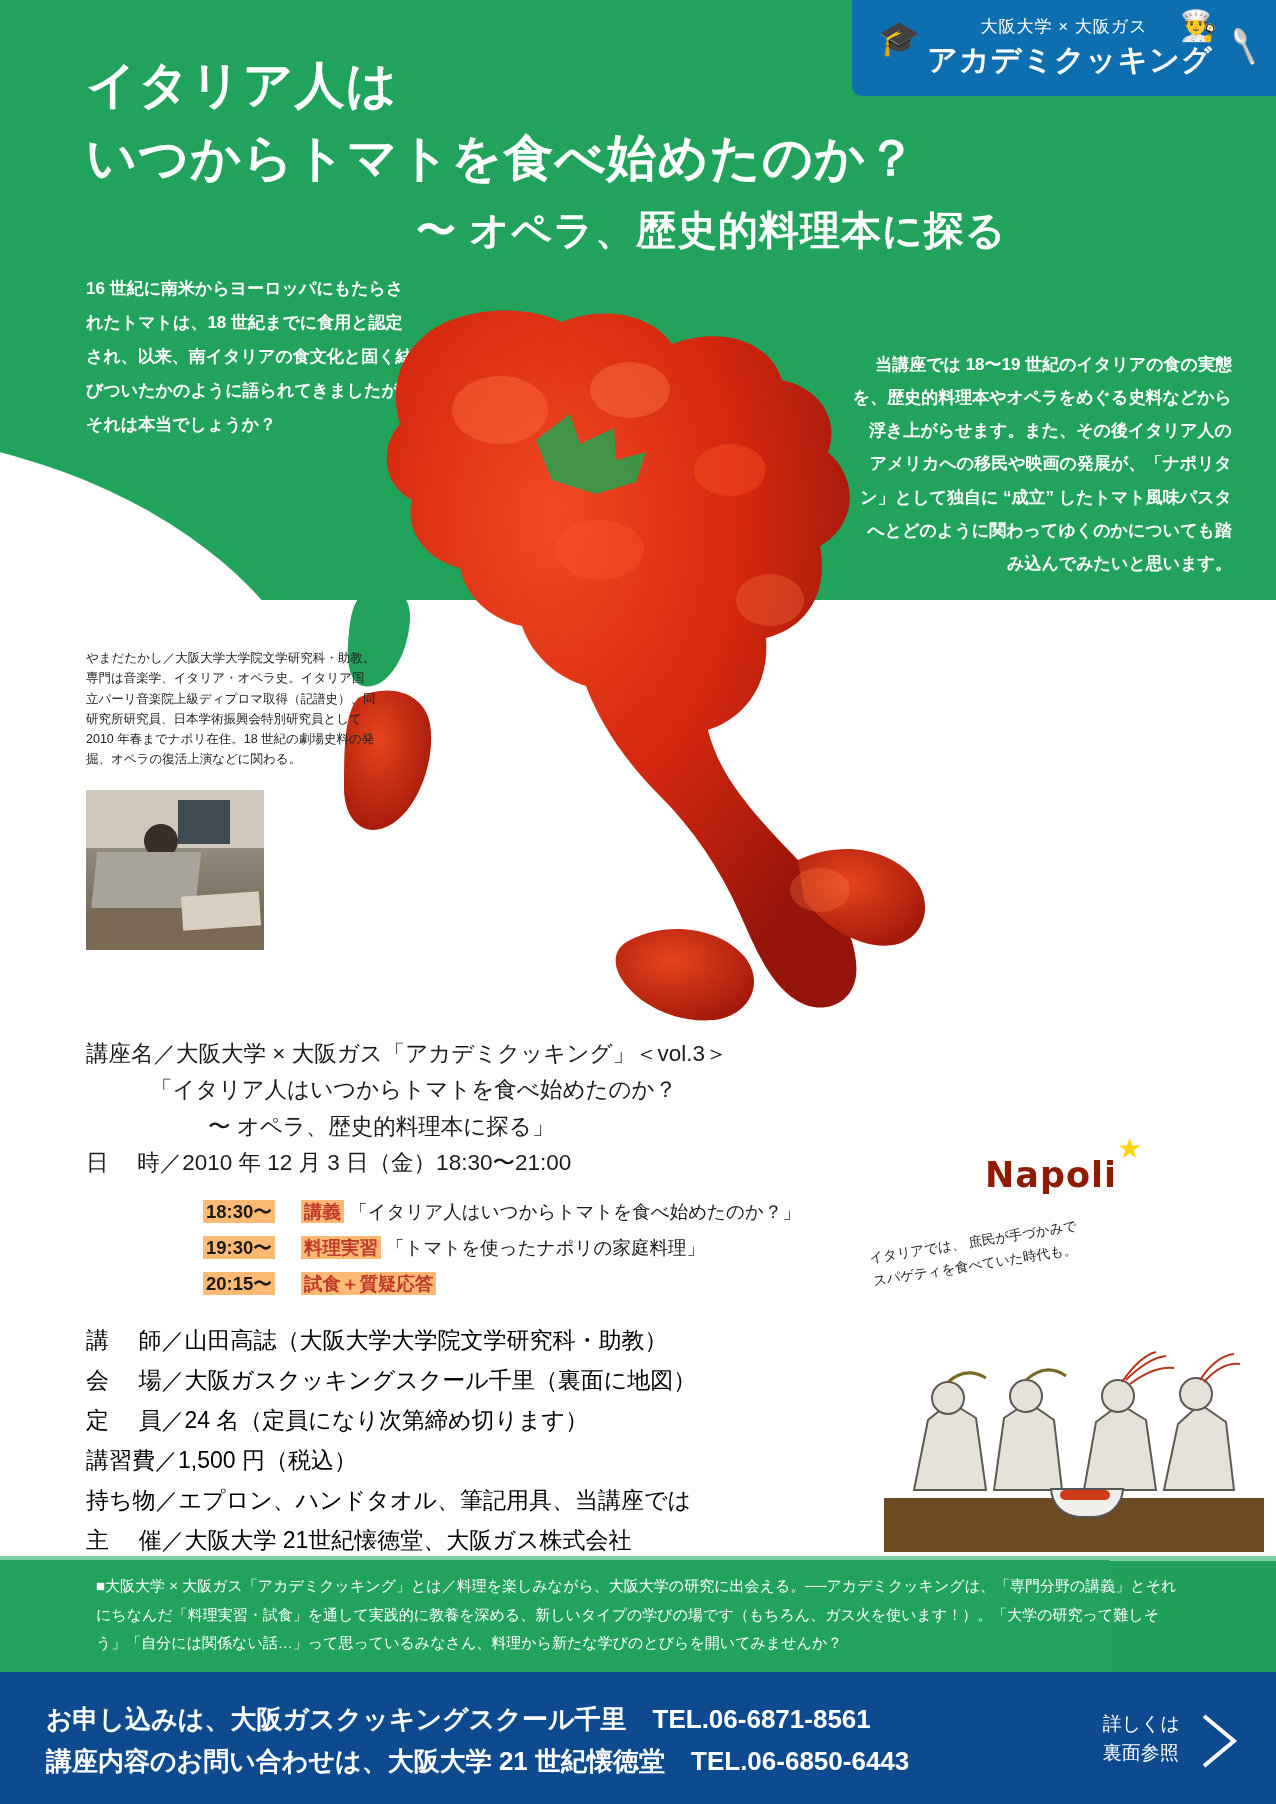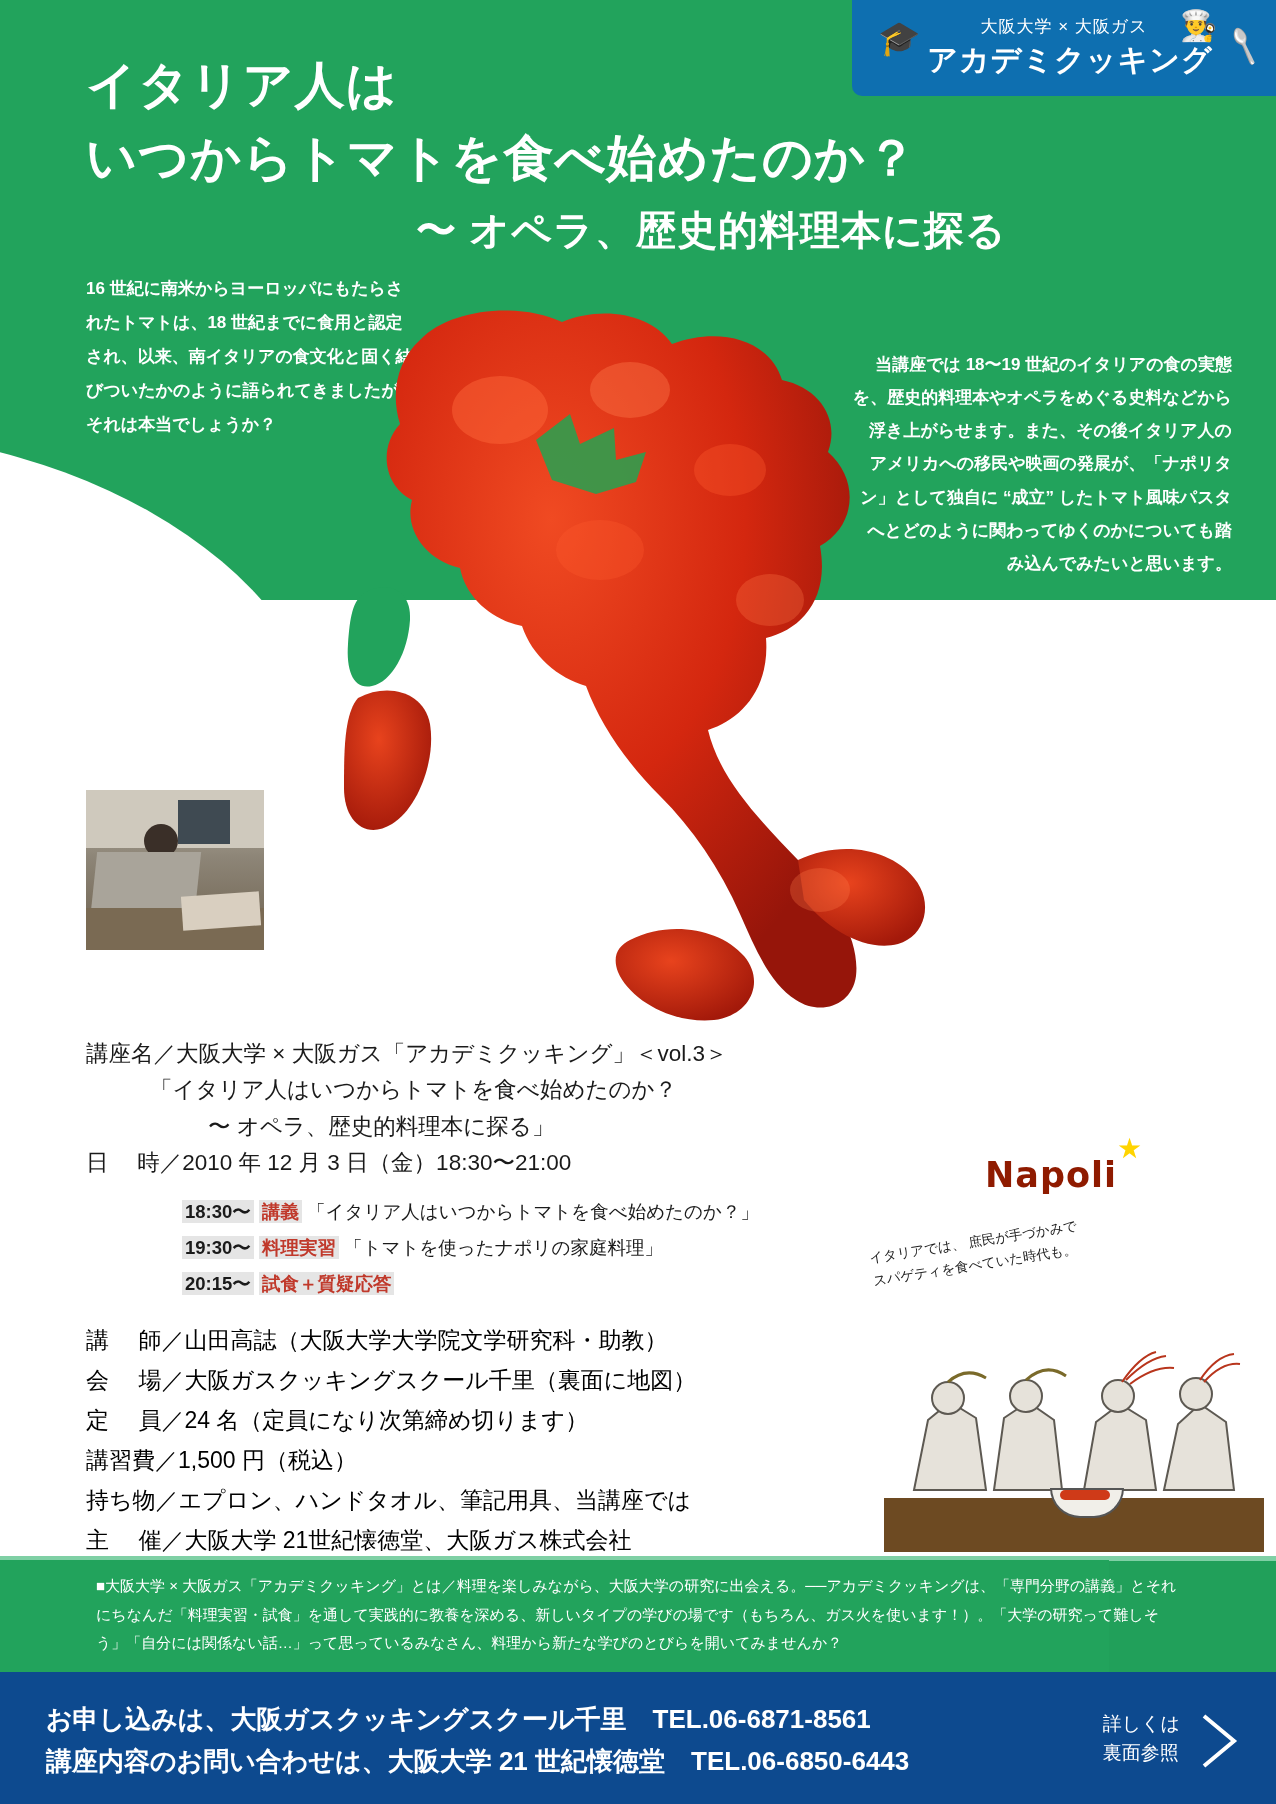--- a/index.html
+++ b/index.html
@@ -74,21 +74,21 @@
   .portrait .p-desk{position:absolute;left:0;top:118px;width:178px;height:42px;background:#7a6a53;}
   .portrait .p-paper{position:absolute;left:96px;top:104px;width:78px;height:34px;background:#d9cfc0;transform:rotate(-4deg);}
 
   
   .details{position:absolute;left:86px;top:1036px;width:760px;color:#1a1a1a;}
   .d-row{font-size:22.5px;line-height:1.62;}
   .d-indent{margin-left:64px;}
   .d-indent2{margin-left:122px;}
   .sched{margin:12px 0 6px 96px;}
   .sched-row{font-size:18.5px;line-height:1.95;}
-  .hl{background:#e5e5e5;padding:1px 3px;font-weight:bold;}
+  .hl{background:#fdba74;padding:1px 3px;font-weight:bold;margin-left:21px;}
   .hl-red{color:#c0392b;font-weight:bold;}
   .block2{position:absolute;left:86px;top:1320px;width:900px;}
   .block2 .d-row{font-size:23px;line-height:1.74;}
 
   
   .illus{position:absolute;right:22px;top:1240px;width:400px;height:310px;}
   .illus-cap{
     position:absolute;left:14px;top:8px;width:330px;font-size:13.5px;color:#222;line-height:1.7;
     transform:rotate(-9deg);transform-origin:left top;
   }
@@ -176,20 +176,21 @@
       <ellipse cx="300" cy="250" rx="44" ry="30" fill="#ff5c2e" opacity="0.3"></ellipse>
       <ellipse cx="470" cy="300" rx="34" ry="26" fill="#ff7a4a" opacity="0.3"></ellipse>
       <ellipse cx="520" cy="590" rx="30" ry="22" fill="#ff7a4a" opacity="0.3"></ellipse>
 
       <path d="M236,140 l34,-26 l10,30 l34,-16 l2,32 l30,-8 l-10,30 l-40,12 l-44,-14 Z" fill="#2f9d4e" opacity="0.9"></path>
     </svg>
     <span class="napoli-star">★</span>
     <div class="napoli-label">Napoli</div>
   </div>
 
+  <div class="bio">やまだたかし／大阪大学大学院文学研究科・助教。専門は音楽学、イタリア・オペラ史。イタリア国立パーリ音楽院上級ディプロマ取得（記譜史）、同研究所研究員、日本学術振興会特別研究員として 2010 年春までナポリ在住。18 世紀の劇場史料の発掘、オペラの復活上演などに関わる。</div>
   <div class="portrait">
     <div class="p-wall"></div>
       <div class="p-mon"></div>
       <div class="p-head"></div>
     <div class="p-body"></div>
       <div class="p-desk"></div>
       <div class="p-paper"></div>
   </div>
 
   <div class="details">

